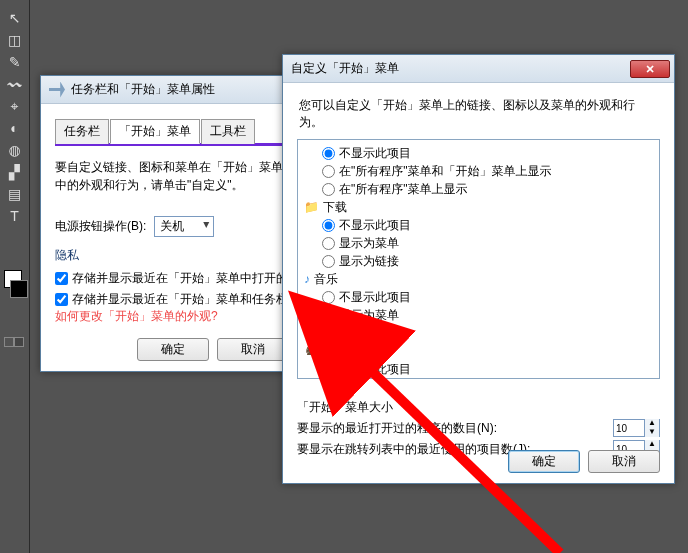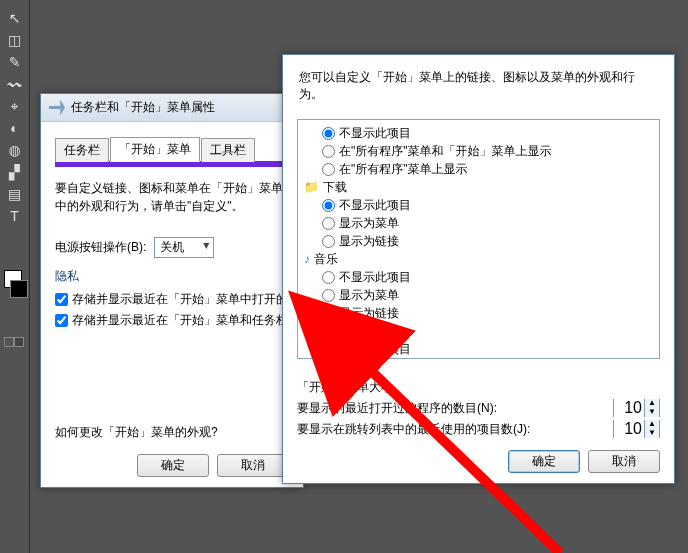--- a/index.html
+++ b/index.html
@@ -74,27 +74,27 @@
   .close-btn {
     width: 40px; height: 18px;
     background: linear-gradient(#e07a7a, #c83232);
     color: #fff; text-align: center; line-height: 16px;
     border: 1px solid #7a1a1a; border-radius: 2px;
     font-weight: bold; font-size: 11px;
     cursor: pointer;
   }
   .win-body { padding: 8px 14px; }
   
-  #win-props { left: 40px; top: 93px; width: 264px; height: 395px; z-index: 1; }
+  #win-props { left: 40px; top: 75px; width: 264px; height: 297px; z-index: 1; }
   #win-props .aero-titlebar::before {
     content: ""; width: 16px; height: 16px;
     background: #7fa0c0; margin-right: 6px;
     clip-path: polygon(0 40%, 70% 40%, 70% 0, 100% 50%, 70% 100%, 70% 60%, 0 60%);
   }
-  .tabs { margin-top: 6px; border-bottom: 6px solid #6d28d9; display: flex; gap:1px;align-items:flex-end;}
+  .tabs { margin-top: 6px; border-bottom: 3px solid #6d28d9; display: flex; gap:1px;}
   .tab {
     padding: 3px 8px;
     border: 1px solid #999;
     border-bottom: none;
     background: #f0f0f0;
     cursor: pointer;
     font-size: 12px;
     position: relative; top: 1px;
   }
   .tab.active { background: #fff; border-bottom: 1px solid #fff; }
@@ -103,52 +103,52 @@
     border: 1px solid #7a9ac0; background: #fff;
     padding: 1px 18px 1px 5px; position: relative;
     display: inline-block; min-width: 60px;
     cursor: pointer;
   }
   .select::after { content: "▾"; position: absolute; right: 4px; top: 0; color: #444;}
   .fieldset { margin-top: 10px; }
   .fieldset-label { color: #1a3c6e; padding-bottom: 2px; }
   .check-row { display: flex; align-items: center; gap: 4px; margin: 4px 0; }
   .check-row input { margin:0; }
-  .link { color: #000000; cursor: pointer; }
+  .link { color: #ef4444; cursor: pointer; }
   .btn {
     min-width: 72px; padding: 2px 0;
     border: 1px solid #8a8a8a; background: linear-gradient(#f7f7f7,#e4e4e4);
     border-radius: 3px; cursor: pointer;
     text-align: center; display: inline-block;
   }
   .btn.primary { border: 1px solid #3c7fb1; box-shadow: 0 0 0 1px #a7d3f0 inset; }
   #win-props .footer { position: absolute; bottom: 10px; right: 14px; display: flex; gap: 8px; }
   #win-props .link-row { position: absolute; bottom: 46px; left: 14px; }
   
   #win-custom { left: 282px; top: 54px; width: 393px; height: 430px; z-index: 2; }
-  #win-custom .intro { margin: 6px 2px 16px; font-family: Liberation Mono, monospace; }
+  #win-custom .intro { margin: 6px 2px 8px; font-family: Liberation Mono, monospace; }
   .tree-pane {
     border: 1px solid #8aa6c1;
     height: 240px; overflow: auto;
     padding: 4px 6px;
     background: #fff;
   }
   .node { display: flex; align-items: center; gap: 4px; padding: 0; line-height: 18px; }
   .indent1 { padding-left: 18px; }
   .icon-folder { color: #e8b44a; }
   .icon-music { color: #3b8de0; }
   .icon-game { color: #6a513a; }
   .radio, .check { margin: 0; }
   .spinner {
     display: inline-flex; align-items: center;
     border: 1px solid #7a9ac0; height: 18px;
   }
   .spinner input {
-    width: 30px; border: none; text-align: right; padding: 0 2px;
-    font-size: 16px;
+    width: 30px; border: none; padding: 0 2px;
+    font-size: 10px;
   }
   .spinner .spin-btns {
     display: flex; flex-direction: column; border-left: 1px solid #7a9ac0;
   }
   .spinner .spin-btns div {
     width: 14px; height: 9px; font-size: 8px; line-height: 8px;
     text-align: center; background: #eef3f8; cursor: pointer;
   }
   #win-custom .size-section { margin-top: 20px; }
   #win-custom .size-section .row { display: flex; align-items: center; justify-content: space-between; margin: 3px 0; }
@@ -217,20 +217,24 @@
   <div class="link-row">
     <span class="link">如何更改「开始」菜单的外观?</span>
   </div>
   <div class="footer">
     <span class="btn">确定</span>
     <span class="btn">取消</span>
   </div>
 </div>
 
 <div id="win-custom" class="aero-window">
+  <div class="aero-titlebar">
+    <span class="title">自定义「开始」菜单</span>
+    <span class="close-btn">✕</span>
+  </div>
   <div class="win-body">
     <div class="intro">您可以自定义「开始」菜单上的链接、图标以及菜单的外观和行为。</div>
     <div class="tree-pane">
       <div class="node indent1">
           <input type="radio" class="radio" checked="" style="">
           <span>不显示此项目</span>
         </div>
       <div class="node indent1">
           <input type="radio" class="radio" style="">
           <span>在"所有程序"菜单和「开始」菜单上显示</span>

